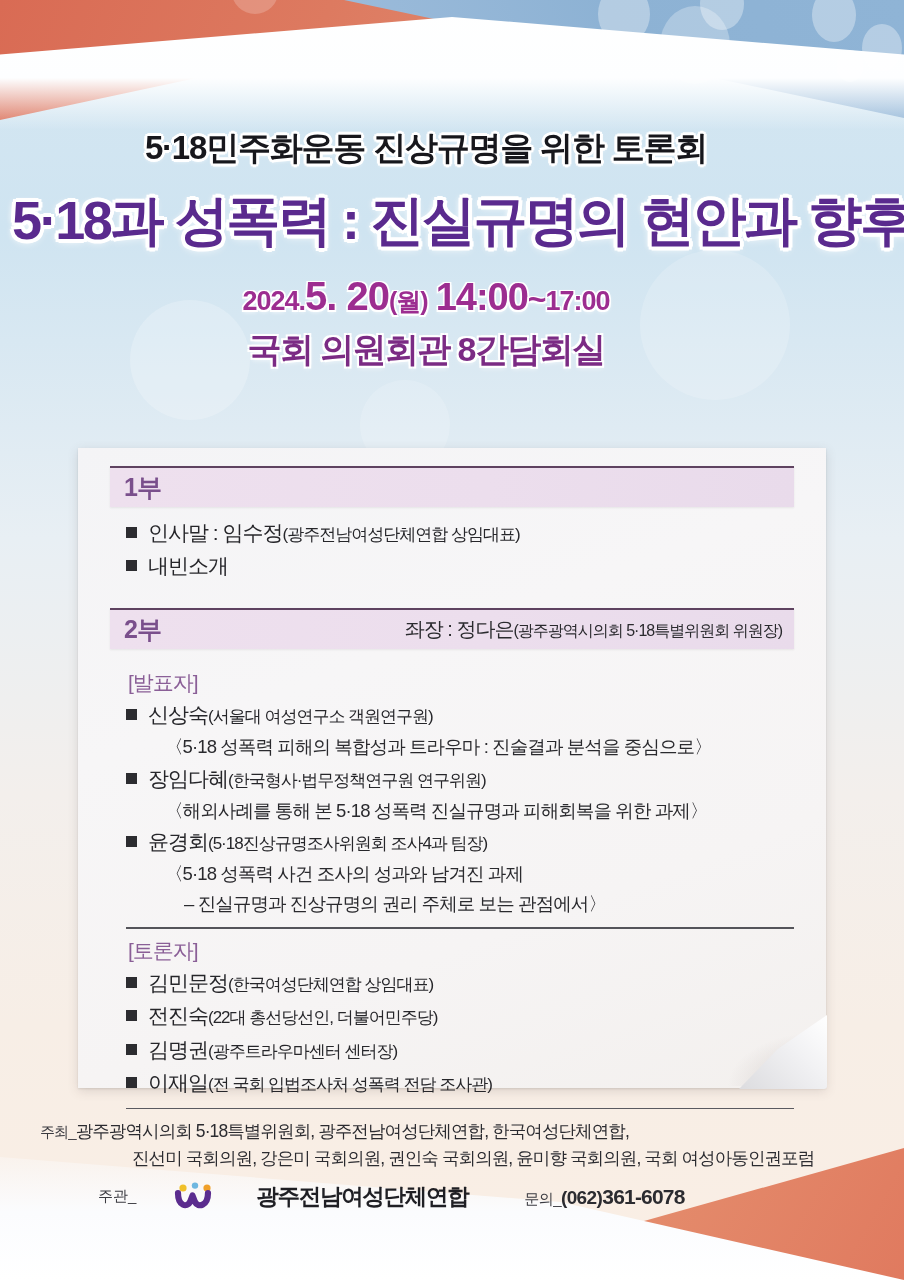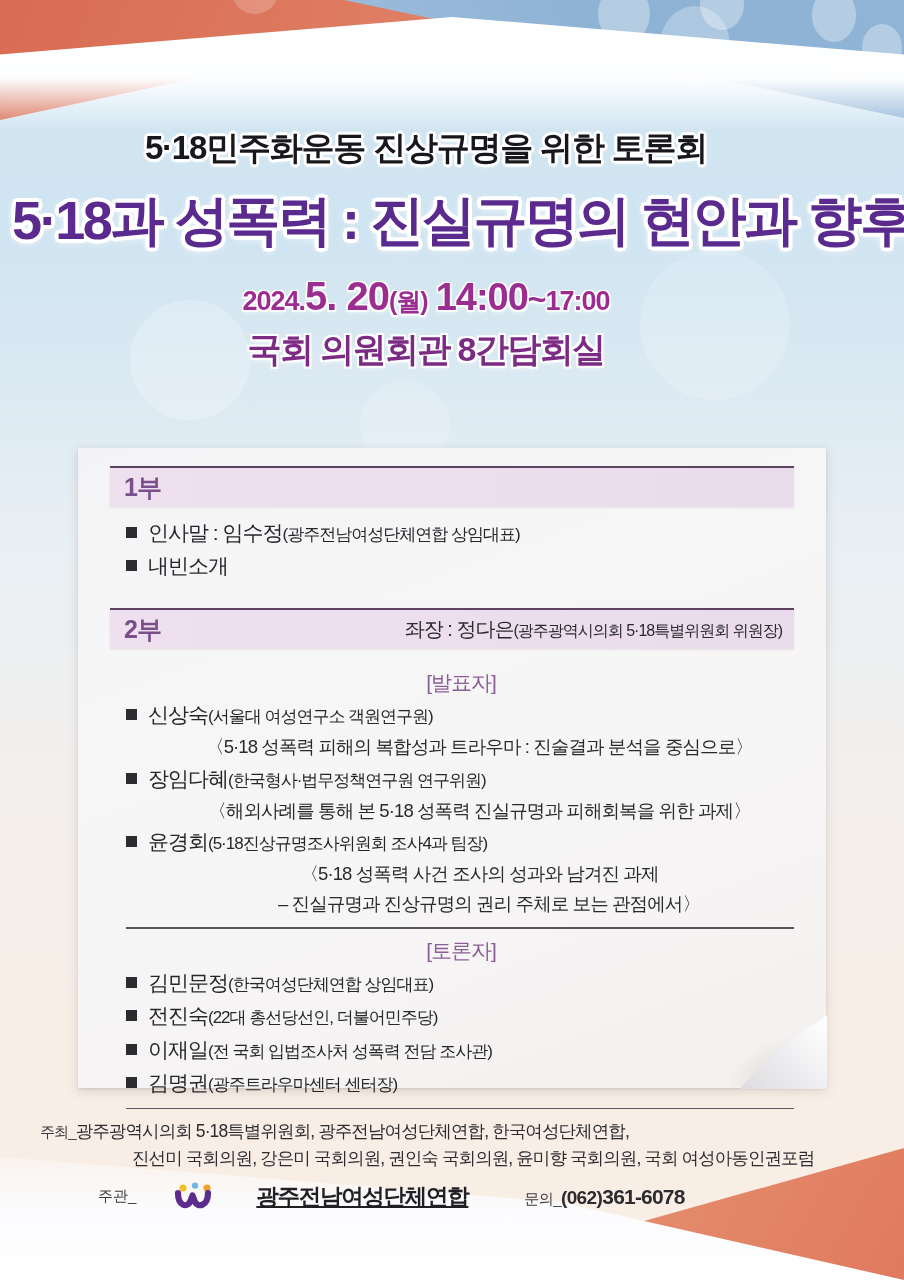--- a/index.html
+++ b/index.html
@@ -86,21 +86,21 @@
     text-shadow:-2px -2px 0 #fff,2px -2px 0 #fff,-2px 2px 0 #fff,2px 2px 0 #fff, 0 2px 5px rgba(255,255,255,.9);
     white-space:nowrap;
   }
 
   
   .card{
     position:absolute;left:78px;top:448px;width:748px;height:640px;
     background:linear-gradient(160deg,#f4f4f6 0%, #f7f6f7 35%, #f6f4f4 70%, #f3f0ee 100%);
     box-shadow:0 3px 10px rgba(90,70,70,.17), 0 1px 2px rgba(0,0,0,.10);
   }
-  .card-inner{position:absolute;left:32px;top:18px;width:684px;text-align:center;}
+  .card-inner{position:absolute;left:32px;top:18px;width:684px;}
   .curl{
     position:absolute;right:-1px;bottom:-1px;width:88px;height:74px;
     background:linear-gradient(225deg,#ffffff 0%, #f1f1f3 42%, #dcdcdf 100%);
     border-radius:0 0 3px 0;
     clip-path:polygon(100% 0, 100% 100%, 0 100%, 44% 46%);
     box-shadow:-3px -3px 7px rgba(120,110,110,.22);
   }
   .curl-shadow{
     position:absolute;right:6px;bottom:2px;width:96px;height:56px;
     background:radial-gradient(ellipse at 100% 100%, rgba(120,105,100,.28) 0%, rgba(120,105,100,0) 68%);
@@ -137,21 +137,21 @@
 
   
   .footer{position:absolute;left:0;top:1118px;width:904px;text-align:left;}
   .f-row{font-size:17.5px;color:#2b2b30;letter-spacing:-0.9px;line-height:1.52;white-space:nowrap;}
   .f-row1{margin-left:40px;}
   .f-row2{margin-left:132px;}
   .f-lead{font-size:15px;color:#3a3a40;}
   .f-bottom{display:flex;align-items:center;margin:10px 0 0 98px;gap:32px;}
   .logo{position:relative;width:44px;height:30px;margin:0 7px 0 5px;flex:none;}
   .logo svg{display:block;}
-  .org{font-size:22.5px;font-weight:bold;color:#1f1f24;letter-spacing:-1.3px;text-decoration:underline;}
+  .org{font-size:22.5px;font-weight:bold;color:#1f1f24;letter-spacing:-1.3px;}
   .contact{margin-left:24px;font-size:15px;color:#2b2b30;letter-spacing:-0.6px;}
   .contact b{font-size:21px;font-weight:bold;letter-spacing:-0.8px;}
   .contact .paren{font-size:19px;font-weight:bold;}
 </style>
 </head>
 <body>
 
 <div class="poster">
 
   <div class="corner tl-coral"></div>
@@ -231,25 +231,25 @@
         <div class="item">
           <span class="bullet"></span>
           <span><span>김민문정</span><span class="small">(한국여성단체연합 상임대표)</span></span>
         </div>
         <div class="item">
           <span class="bullet"></span>
           <span><span>전진숙</span><span class="small">(22대 총선당선인, 더불어민주당)</span></span>
         </div>
         <div class="item">
           <span class="bullet"></span>
+          <span><span>김명권</span><span class="small">(광주트라우마센터 센터장)</span></span>
+        </div>
+        <div class="item">
+          <span class="bullet"></span>
           <span><span>이재일</span><span class="small">(전 국회 입법조사처 성폭력 전담 조사관)</span></span>
-        </div>
-        <div class="item">
-          <span class="bullet"></span>
-          <span><span>김명권</span><span class="small">(광주트라우마센터 센터장)</span></span>
         </div>
 
         <div class="hr thin"></div>
       </div>
     </div>
 
     <div class="curl-shadow"></div>
     <div class="curl"></div>
   </div>
 

